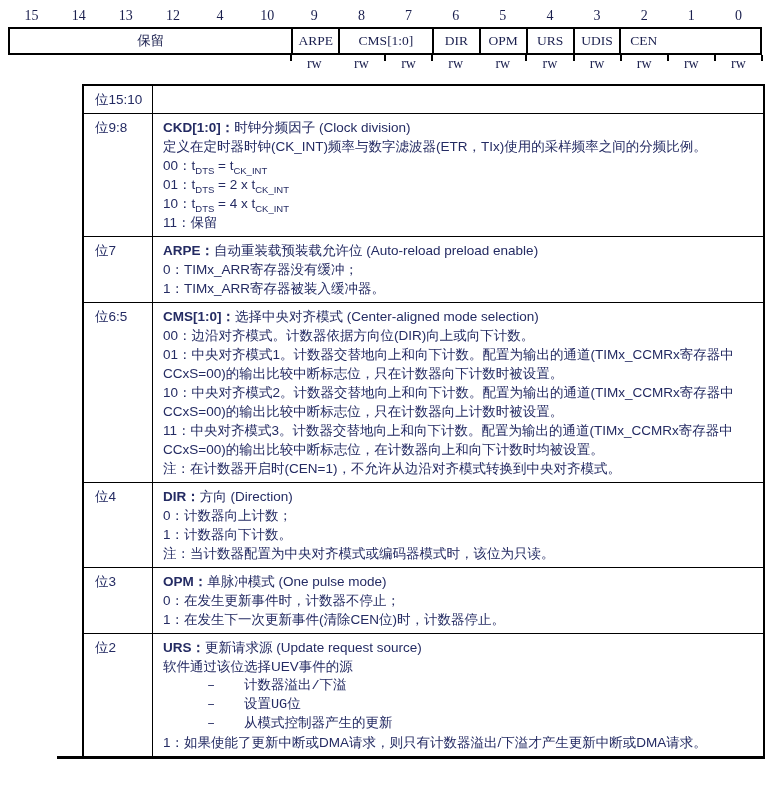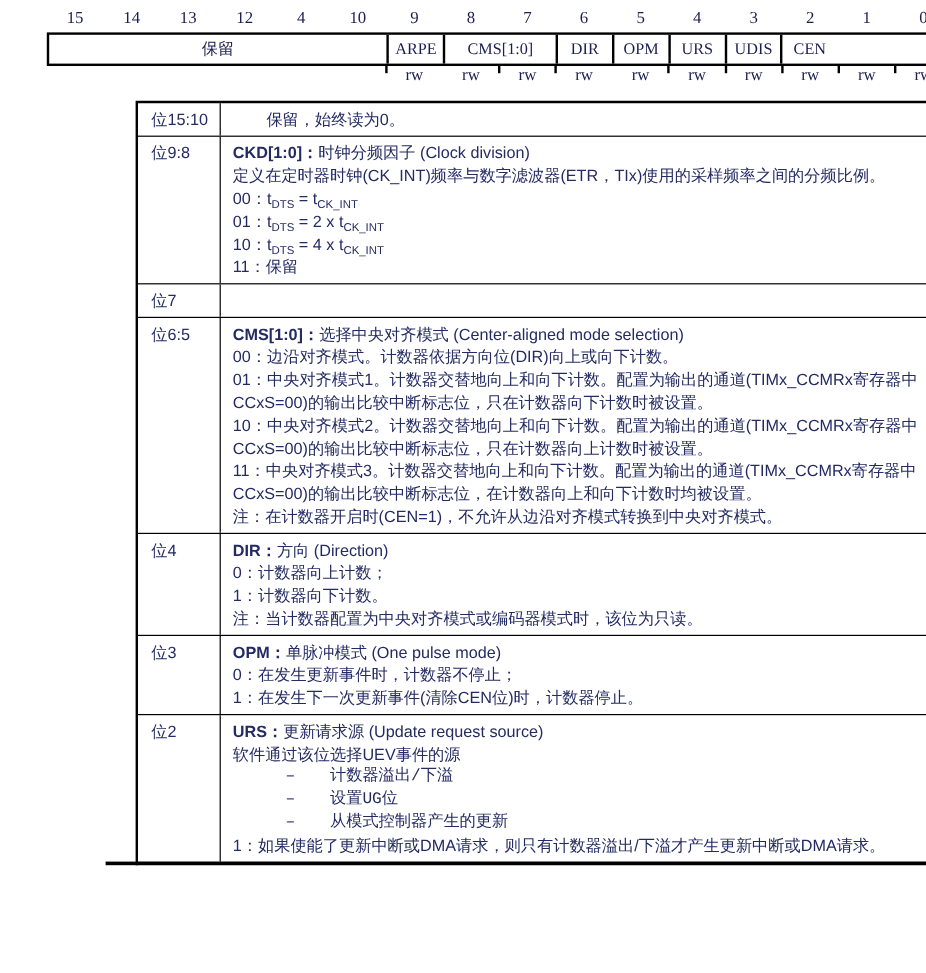--- a/index.html
+++ b/index.html
@@ -6,21 +6,20 @@
   html, body { margin: 0; padding: 0; background: #ffffff; }
   body { font-family: "Liberation Sans", sans-serif; }
 
   .page {
     position: relative;
     width: 772px;
     height: 811px;
     background: #ffffff;
     color: #242b63;
     overflow: hidden;
-    padding-left: 31px;
   }
 
   
   .diagram {
     width: 754px;
     margin: 6px 0 0 8px;
     font-family: "Liberation Serif", serif;
     color: #1a1f4e;
   }
   .bitnums {
@@ -146,39 +145,41 @@
       <div class="ac tl">rw</div>
       <div class="ac tl">rw</div>
       <div class="ac tl tr">rw</div>
     </div>
   </div>
 
   <div class="dtable">
 
     <div class="drow">
       <div class="bits">位15:10</div>
-      <div class="desc">
-          <div class="line">保留，始终读为0。</div>
-        </div>
     </div>
 
     <div class="drow">
       <div class="bits">位9:8</div>
       <div class="desc">
           <div class="line"><b>CKD[1:0]：</b>时钟分频因子 (Clock division)</div>
           <div class="line">定义在定时器时钟(CK_INT)频率与数字滤波器(ETR，TIx)使用的采样频率之间的分频比例。</div>
           <div class="line">00：t<sub>DTS</sub> = t<sub>CK_INT</sub></div>
           <div class="line">01：t<sub>DTS</sub> = 2 x t<sub>CK_INT</sub></div>
           <div class="line">10：t<sub>DTS</sub> = 4 x t<sub>CK_INT</sub></div>
           <div class="line">11：保留</div>
         </div>
     </div>
 
     <div class="drow">
       <div class="bits">位7</div>
+      <div class="desc">
+          <div class="line"><b>ARPE：</b>自动重装载预装载允许位 (Auto-reload preload enable)</div>
+          <div class="line">0：TIMx_ARR寄存器没有缓冲；</div>
+          <div class="line">1：TIMx_ARR寄存器被装入缓冲器。</div>
+        </div>
     </div>
 
     <div class="drow">
       <div class="bits">位6:5</div>
       <div class="desc">
           <div class="line"><b>CMS[1:0]：</b>选择中央对齐模式 (Center-aligned mode selection)</div>
           <div class="line">00：边沿对齐模式。计数器依据方向位(DIR)向上或向下计数。</div>
           <div class="line">01：中央对齐模式1。计数器交替地向上和向下计数。配置为输出的通道(TIMx_CCMRx寄存器中CCxS=00)的输出比较中断标志位，只在计数器向下计数时被设置。</div>
           <div class="line">10：中央对齐模式2。计数器交替地向上和向下计数。配置为输出的通道(TIMx_CCMRx寄存器中CCxS=00)的输出比较中断标志位，只在计数器向上计数时被设置。</div>
           <div class="line">11：中央对齐模式3。计数器交替地向上和向下计数。配置为输出的通道(TIMx_CCMRx寄存器中CCxS=00)的输出比较中断标志位，在计数器向上和向下计数时均被设置。</div>

